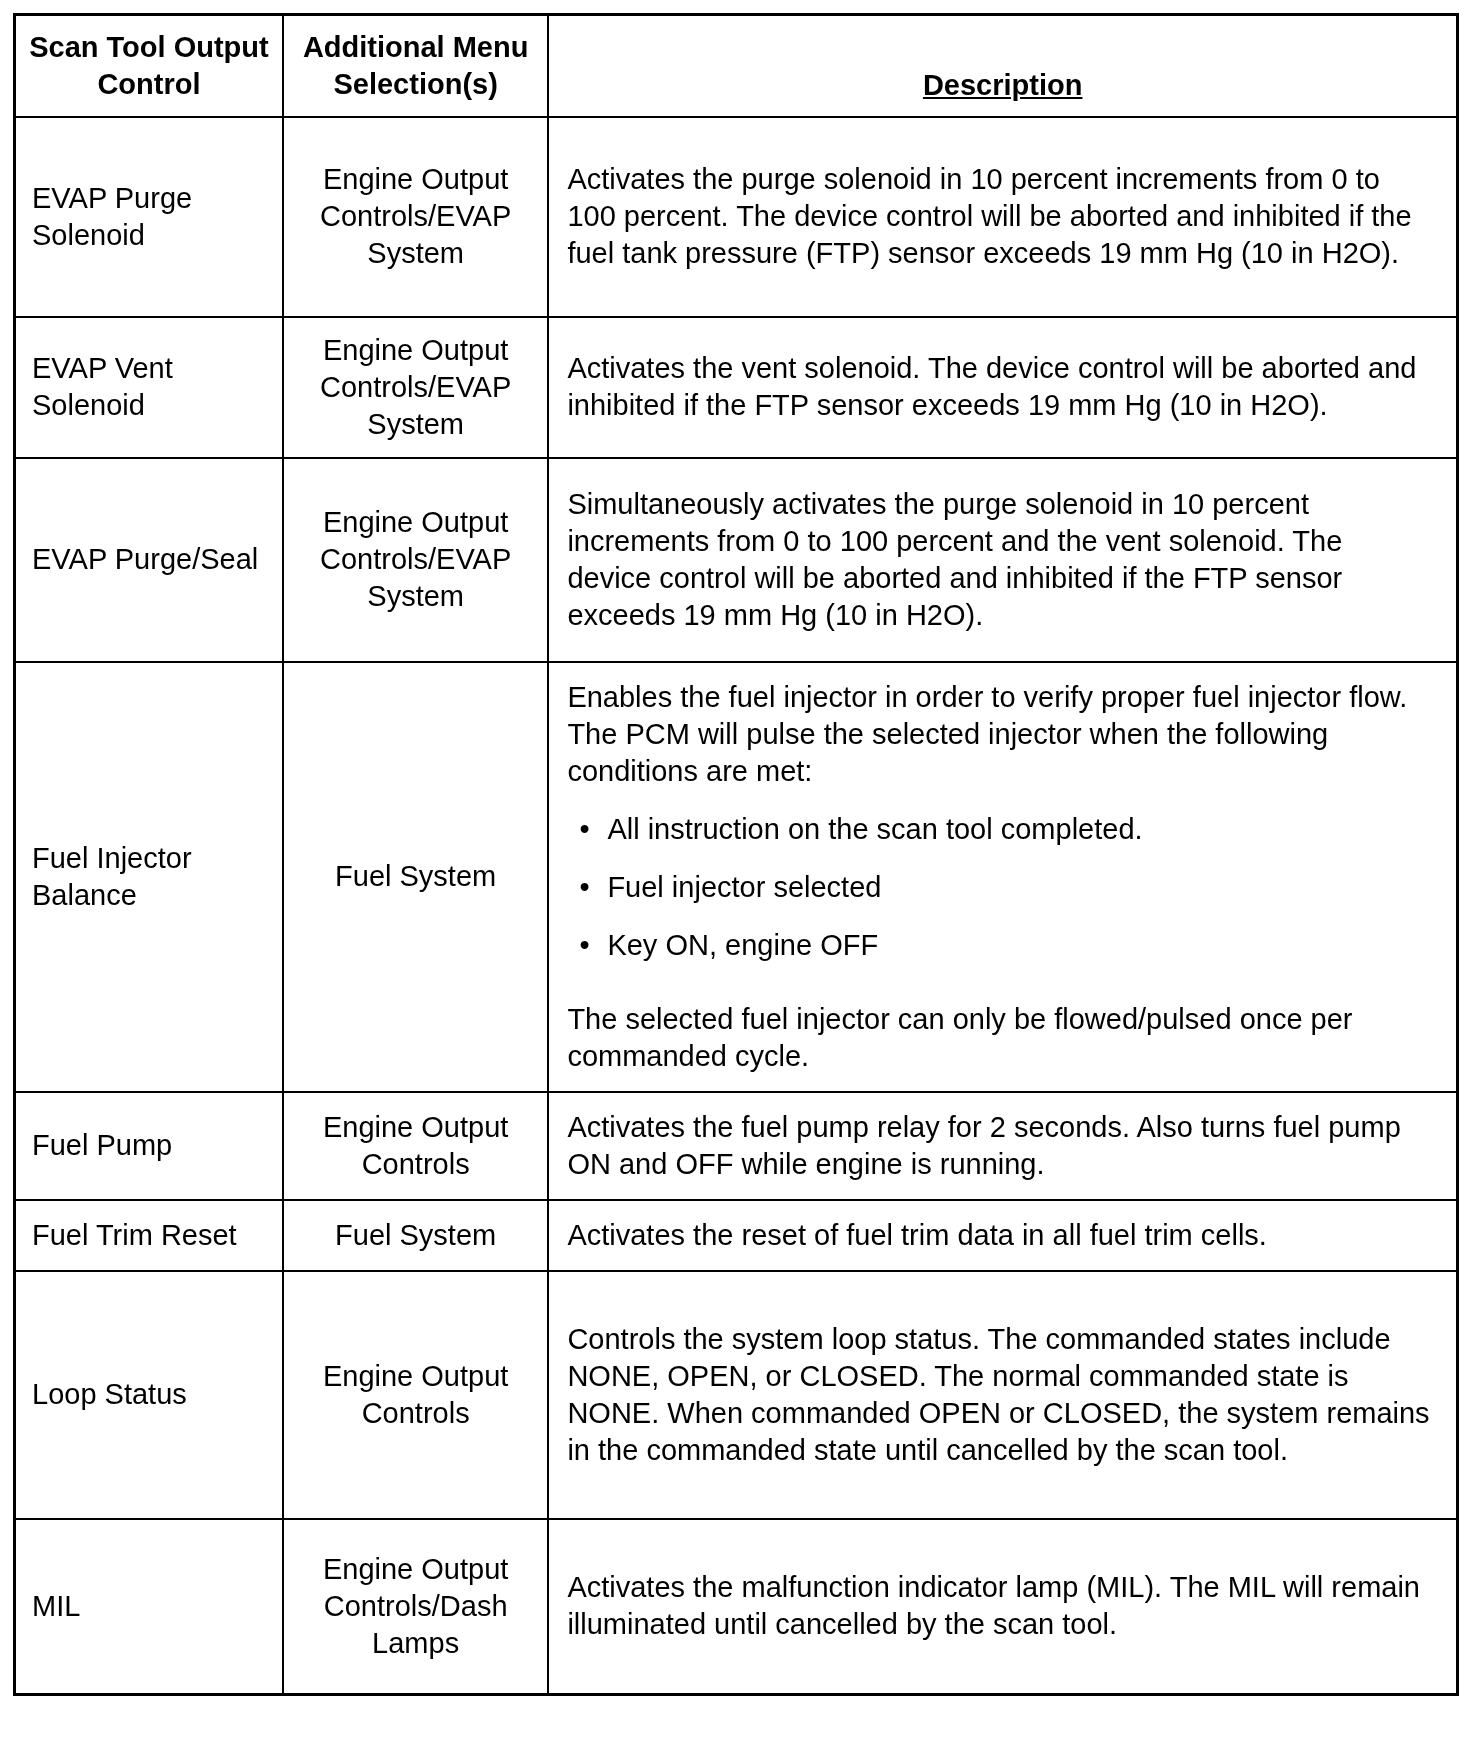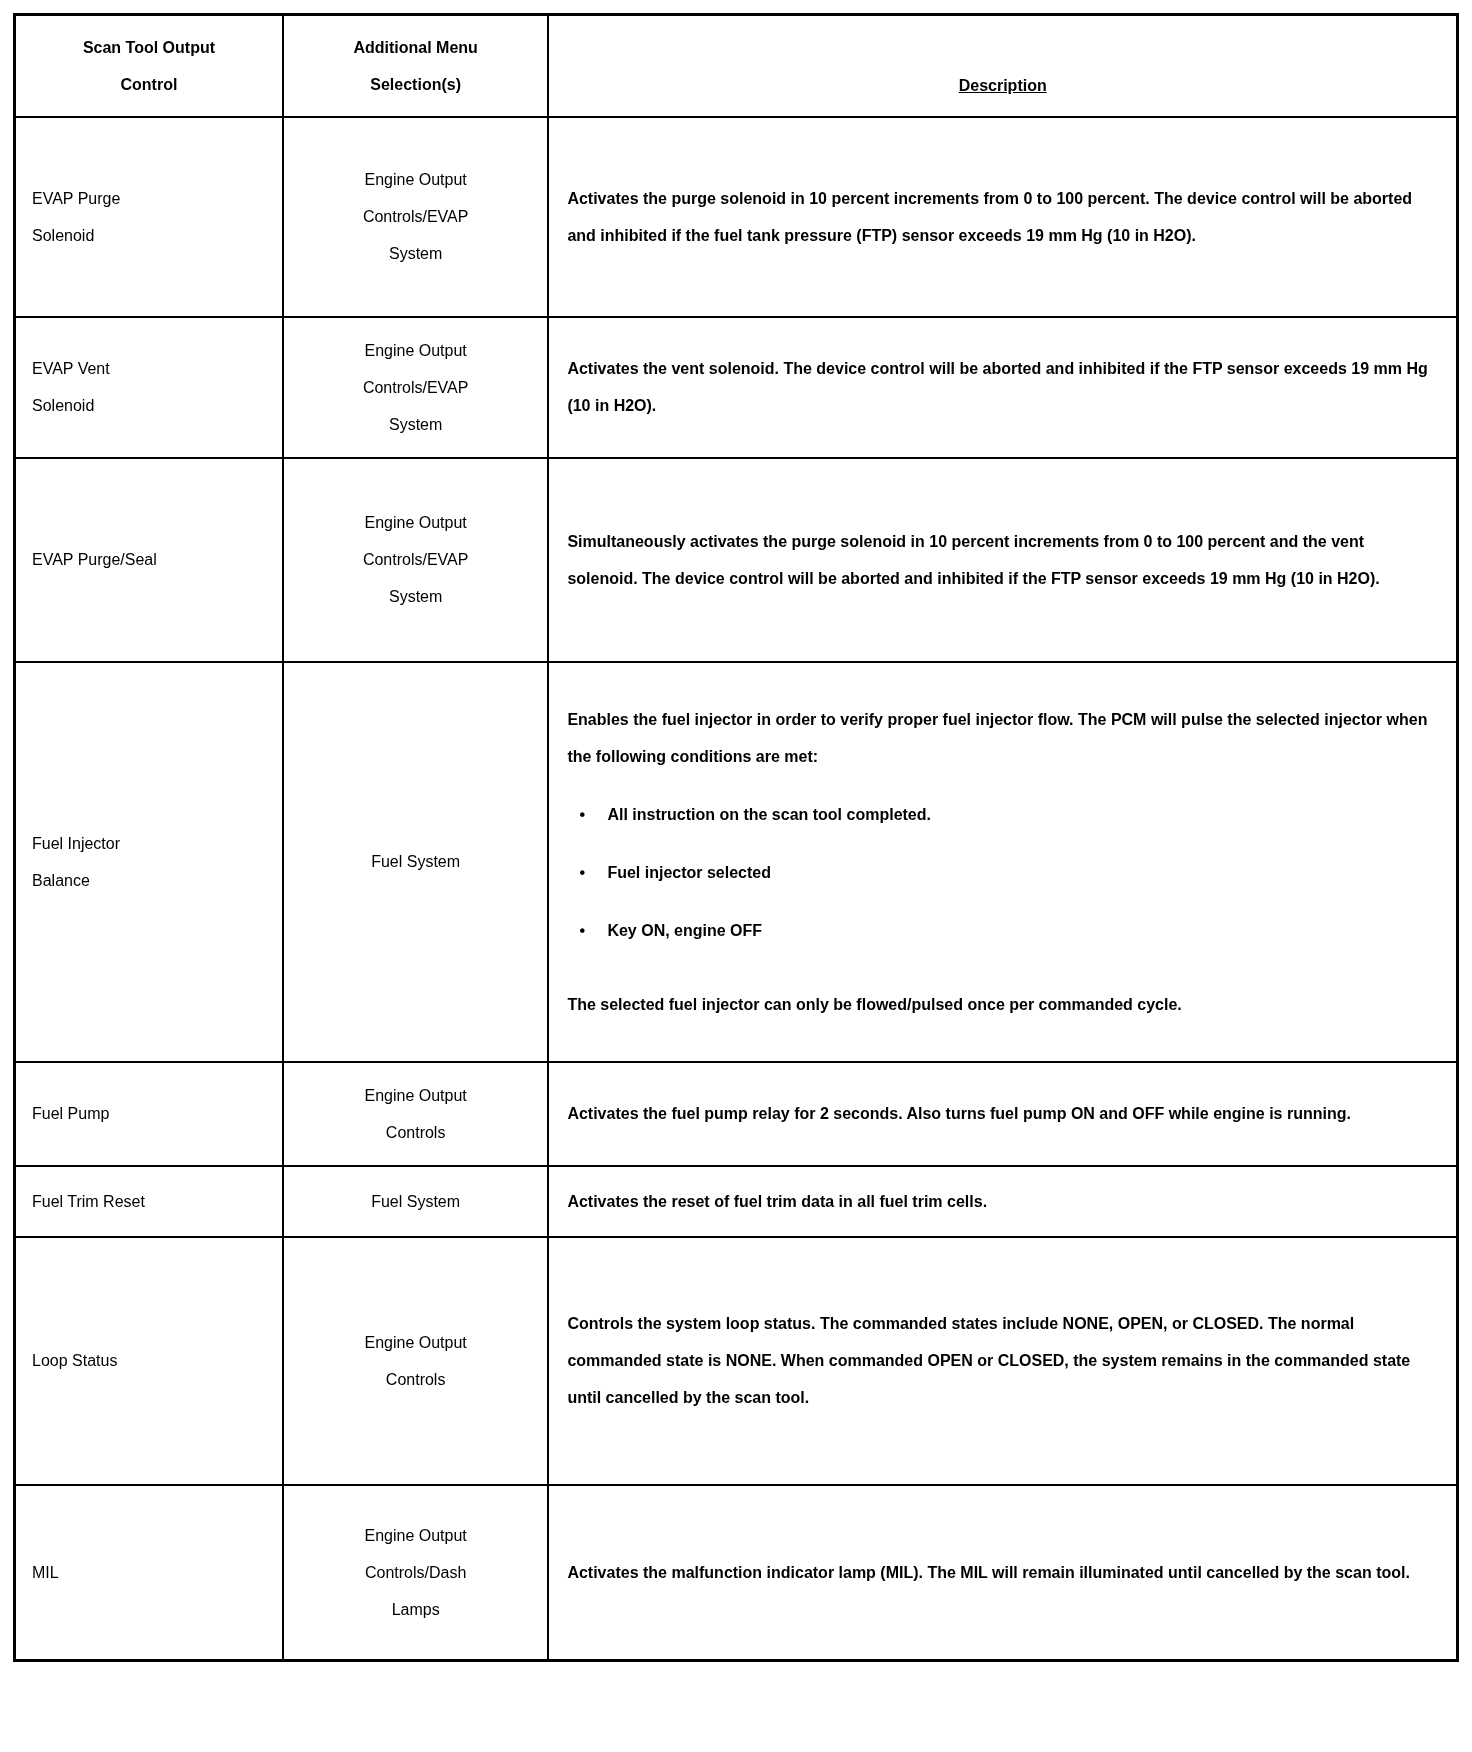--- a/index.html
+++ b/index.html
@@ -18,21 +18,21 @@
     width: 100%;
     border-collapse: collapse;
     border: 3px solid #000000;
     table-layout: fixed;
   }
   col.c1 { width: 18.6%; }
   col.c2 { width: 18.4%; }
   col.c3 { width: 63.0%; }
   th, td {
     border: 2px solid #000000;
-    font-size: 16px;
+    font-size: 29px;
     line-height: 37px;
     vertical-align: middle;
   }
   th {
     font-weight: bold;
     text-align: center;
     padding: 10px 12px;
     white-space: pre-line;
   }
   th.th-desc {
@@ -47,21 +47,20 @@
     white-space: pre-line;
   }
   td.cell-menu {
     text-align: center;
     padding: 14px 8px;
     white-space: pre-line;
   }
   td.cell-desc {
     text-align: left;
     padding: 16px 22px 16px 18px;
-    font-weight: bold;
   }
   td.cell-desc p { margin: 0; }
   ul.condition-list {
     list-style: none;
     margin: 0;
     padding: 0;
   }
   ul.condition-list li {
     position: relative;
     padding-left: 40px;

